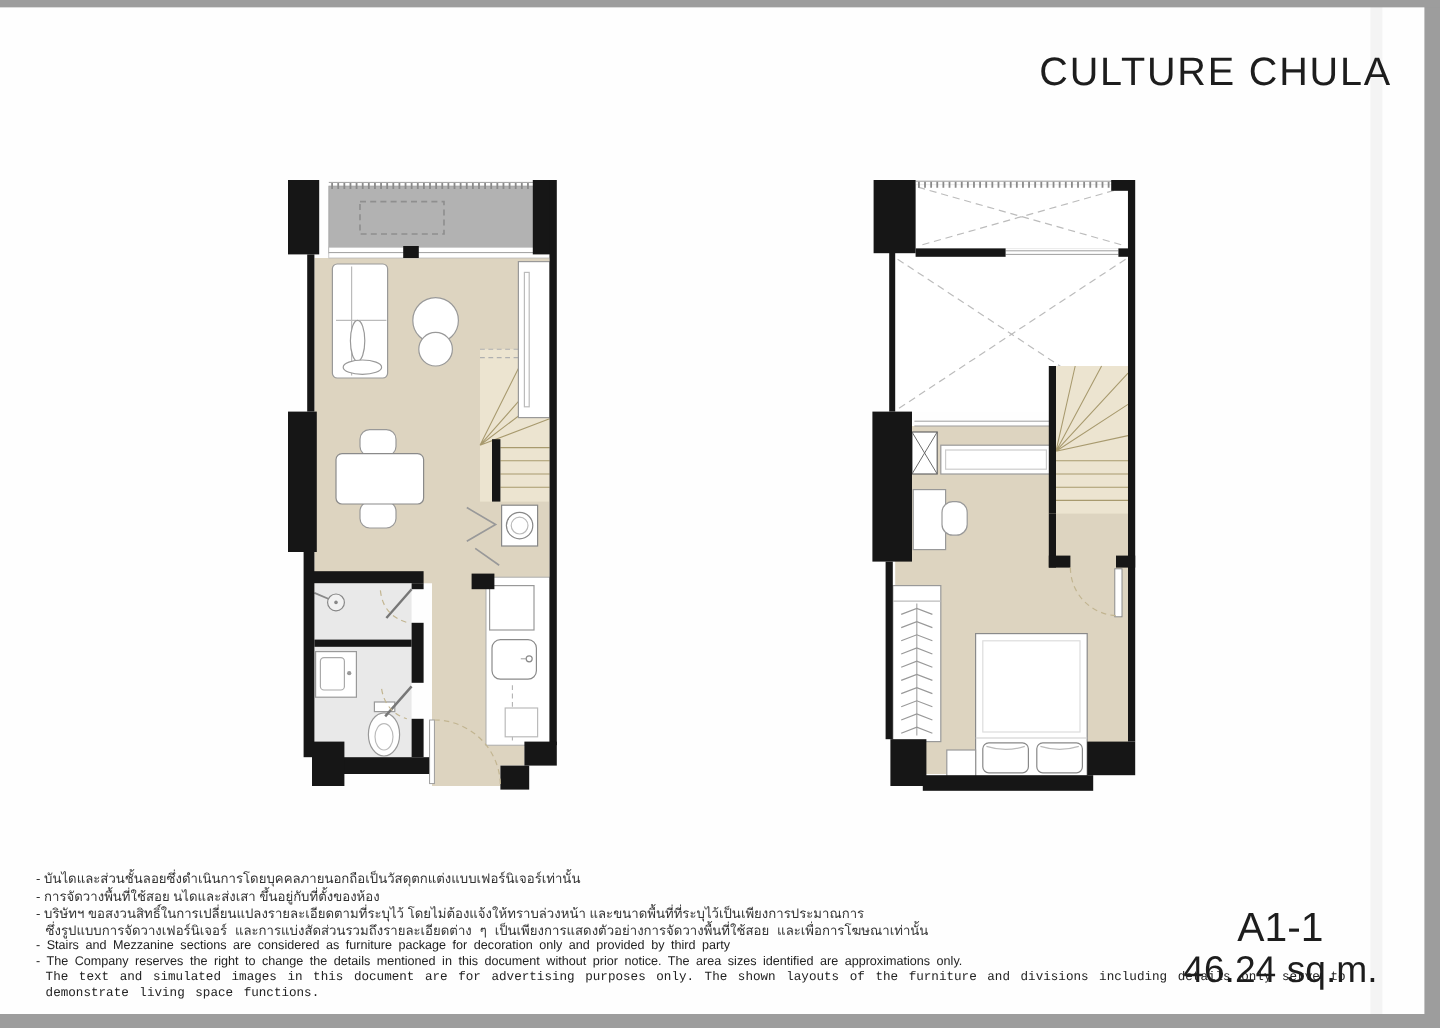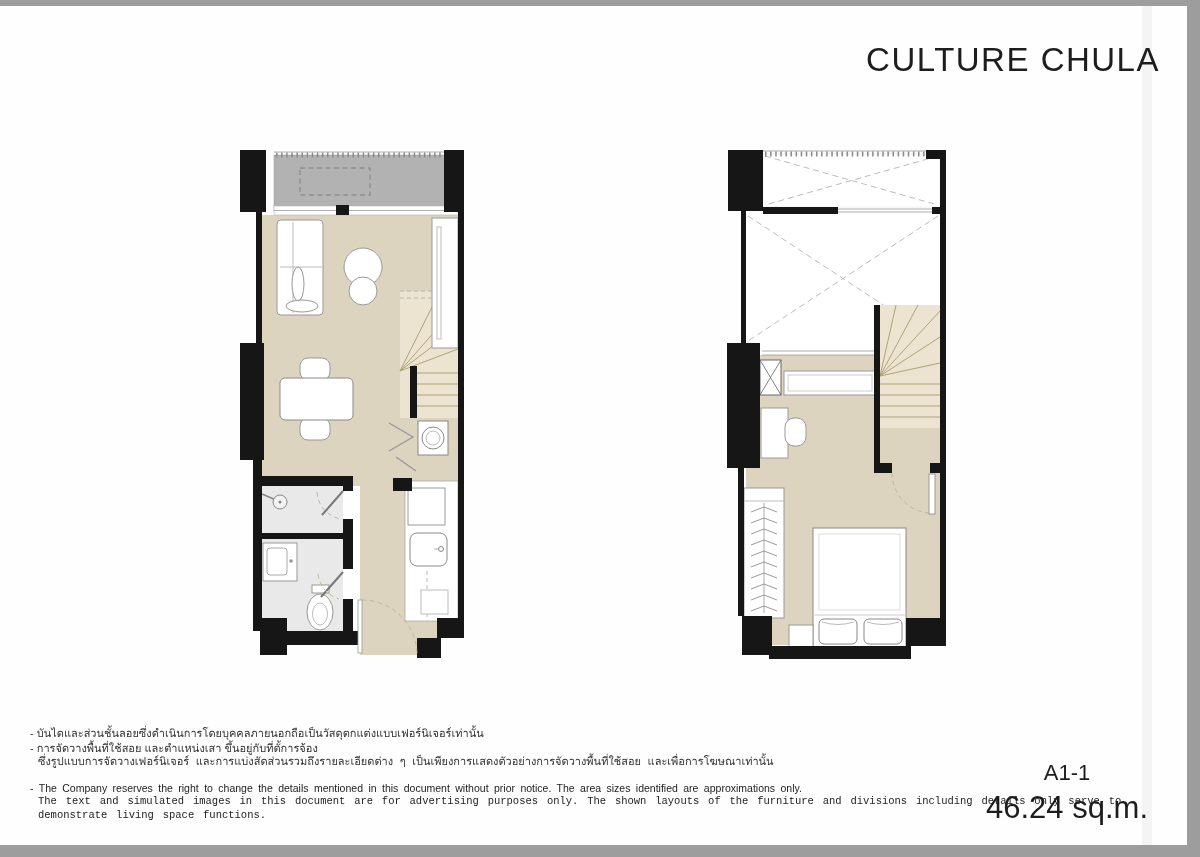--- a/index.html
+++ b/index.html
@@ -8,21 +8,21 @@
   .paper{position:absolute;left:0;top:6px;width:1187px;height:839px;background:var(--paper,#fff);}
   .paper-shade{position:absolute;left:1142px;top:6px;width:10px;height:839px;background:rgba(0,0,0,0.04);}
   .brand{position:absolute;top:40px;right:32px;font-size:33px;line-height:40px;letter-spacing:1.5px;color:#1d1d1d;}
   .plan{position:absolute;top:141px;}
   .plan-left{left:236px;}
   .plan-right{left:718px;}
   .notes-th{position:absolute;left:30px;top:726px;font-size:11px;line-height:14.6px;color:#333;}
   .notes-en{position:absolute;left:30px;top:782px;font-size:10.5px;line-height:13.4px;color:#222;word-spacing:2.5px;}
   .note-line.indent{padding-left:8px;font-family:Liberation Mono, monospace;}
   .unit-block{position:absolute;right:44px;top:756px;text-align:center;color:#1d1d1d;}
-  .unit-code{font-size:22px;line-height:34px;}
+  .unit-code{font-size:34px;line-height:34px;}
   .unit-area{font-size:31px;line-height:36px;}
   
   svg{display:block;}
   .floor{fill:var(--floor,#ddd4c0);}
   .balc{fill:var(--balcony,#b2b2b2);stroke:#9a9a9a;stroke-width:.5;}
   .wall{fill:var(--wall,#161616);}
   .bath{fill:var(--bathroom,#e9e9e9);}
   .stairfill{fill:var(--stair,#ece4d0);}
   .stairln{stroke:var(--stair_line,#a89a6e);stroke-width:.9;fill:none;}
   .thin{stroke:#9a9a9a;stroke-width:.8;fill:none;}
@@ -233,25 +233,27 @@
     </g>
 
     <g>
       <rect x="211" y="333" width="6" height="40" fill="#fff" stroke="#888" stroke-width="0.8"></rect>
       <path class="arc" d="M174,332 A40,40 0 0 0 212,372"></path>
     </g>
   </svg>
 
   <div class="notes-th">
     <div class="note-line">- บันไดและส่วนชั้นลอยซึ่งดำเนินการโดยบุคคลภายนอกถือเป็นวัสดุตกแต่งแบบเฟอร์นิเจอร์เท่านั้น</div>
-    <div class="note-line">- การจัดวางพื้นที่ใช้สอย และตำแหน่งเสา ขึ้นอยู่กับที่ตั้การจ้อง</div>
+    <div class="note-line">- การจัดวางพื้นที่ใช้สอย นไดและส่งเสา ขึ้นอยู่กับที่ตั้งของห้อง</div>
+    <div class="note-line">- บริษัทฯ ขอสงวนสิทธิ์ในการเปลี่ยนแปลงรายละเอียดตามที่ระบุไว้ โดยไม่ต้องแจ้งให้ทราบล่วงหน้า และขนาดพื้นที่ที่ระบุไว้เป็นเพียงการประมาณการ</div>
     <div class="note-line indent">ซึ่งรูปแบบการจัดวางเฟอร์นิเจอร์ และการแบ่งสัดส่วนรวมถึงรายละเอียดต่าง ๆ เป็นเพียงการแสดงตัวอย่างการจัดวางพื้นที่ใช้สอย และเพื่อการโฆษณาเท่านั้น</div>
   </div>
 
   <div class="notes-en">
+    <div class="note-line">- Stairs and Mezzanine sections are considered as furniture package for decoration only and provided by third party</div>
     <div class="note-line">- The Company reserves the right to change the details mentioned in this document without prior notice. The area sizes identified are approximations only.</div>
     <div class="note-line indent">The text and simulated images in this document are for advertising purposes only. The shown layouts of the furniture and divisions including details only serve to demonstrate living space functions.</div>
   </div>
 
   <div class="unit-block">
     <div class="unit-code">A1-1</div>
     <div class="unit-area">46.24 sq.m.</div>
   </div>
 </div>
 

